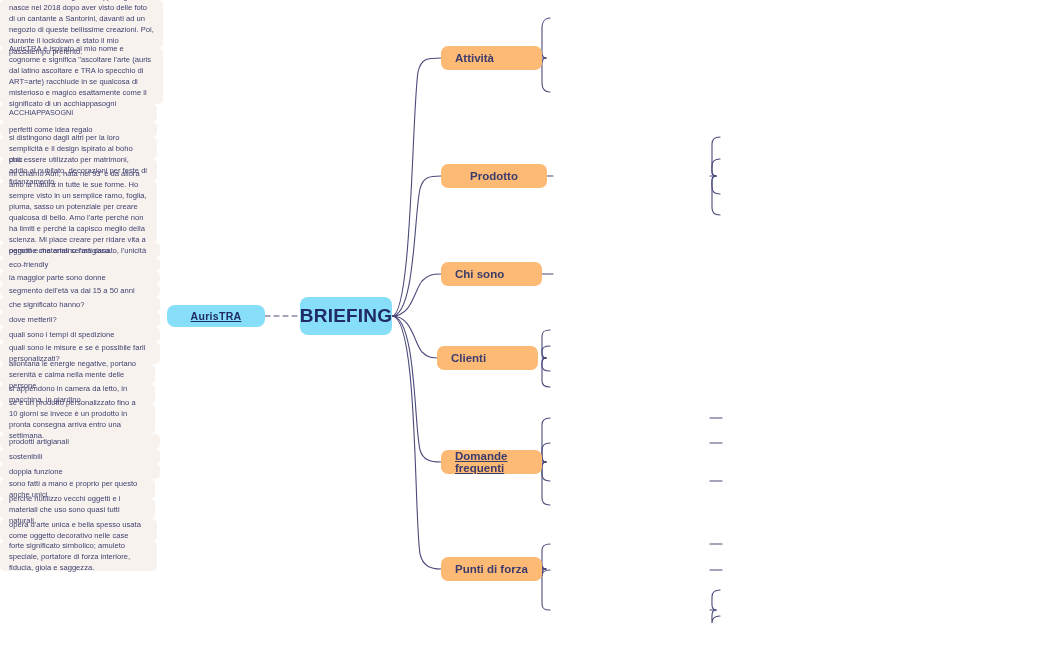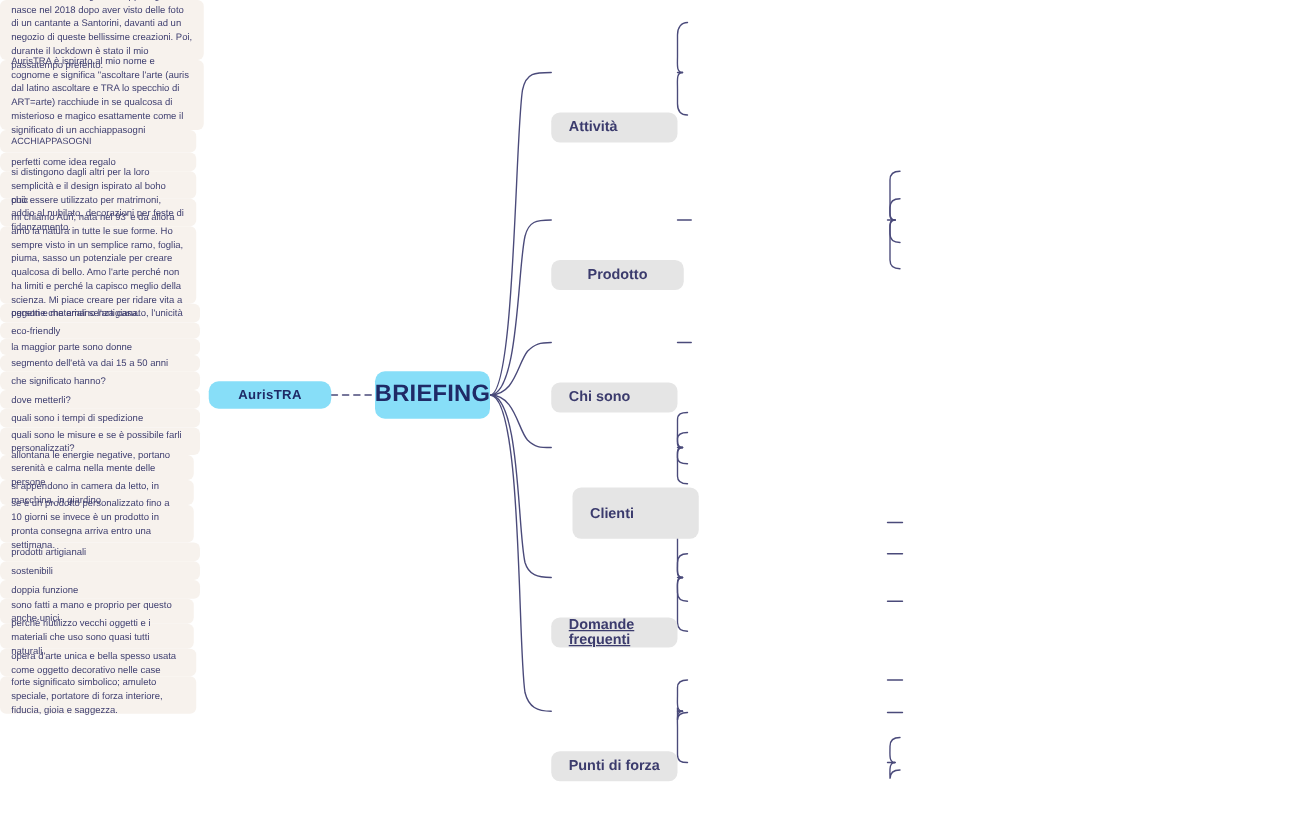--- a/index.html
+++ b/index.html
@@ -35,30 +35,30 @@
     justify-content:center;
     font-weight:bold;
   }
   .pill-root{
     font-size:19px;
     letter-spacing:.2px;
   }
   .pill-brand{
     font-size:10.5px;
     letter-spacing:.3px;
+    text-decoration:underline;
   }
   
   .pill-tan{
-    background:#e5e5e5;
+    background:#fdba74;
     border-radius:7px;
     color:#3B3B6D;
     font-size:11.5px;
     font-weight:bold;
     padding:0 14px;
-    margin-top:44px;
   }
   
   .leaf{
     background:#F7F2ED;
     border-radius:5px;
     color:#3F3F70;
     font-size:7.6px;
     line-height:1.45;
     padding:5px 9px;
     box-sizing:border-box;
@@ -162,21 +162,21 @@
     <span>può essere utilizzato per matrimoni, addio al nubilato, decorazioni per feste di fidanzamento.</span>
   </div>
 
   <div class="node pill-tan" style="left:441px;top:262px;width:101px;height:24px;">
     <span>Chi sono</span>
   </div>
   <div class="leaf" style="left:553px;top:243px;width:157px;height:62px;">
     <span>mi chiamo Auri, nata nel 93' e da allora amo la natura in tutte le sue forme. Ho sempre visto in un semplice ramo, foglia, piuma, sasso un potenziale per creare qualcosa di bello. Amo l'arte perché non ha limiti e perché la capisco meglio della scienza. Mi piace creare per ridare vita a oggetti e materiali senza casa.</span>
   </div>
 
-  <div class="node pill-tan" style="left:458px;top:346px;width:101px;height:41px;">
+  <div class="node pill-tan" style="left:437px;top:346px;width:101px;height:24px;">
     <span>Clienti</span>
   </div>
   <div class="leaf" style="left:550px;top:323px;width:160px;height:15px;">
     <span>persone che amano l'artigianato, l'unicità</span>
   </div>
   <div class="leaf" style="left:550px;top:340px;width:160px;height:13px;">
     <span>eco-friendly</span>
   </div>
   <div class="leaf" style="left:550px;top:365px;width:160px;height:13px;">
     <span>la maggior parte sono donne</span>

